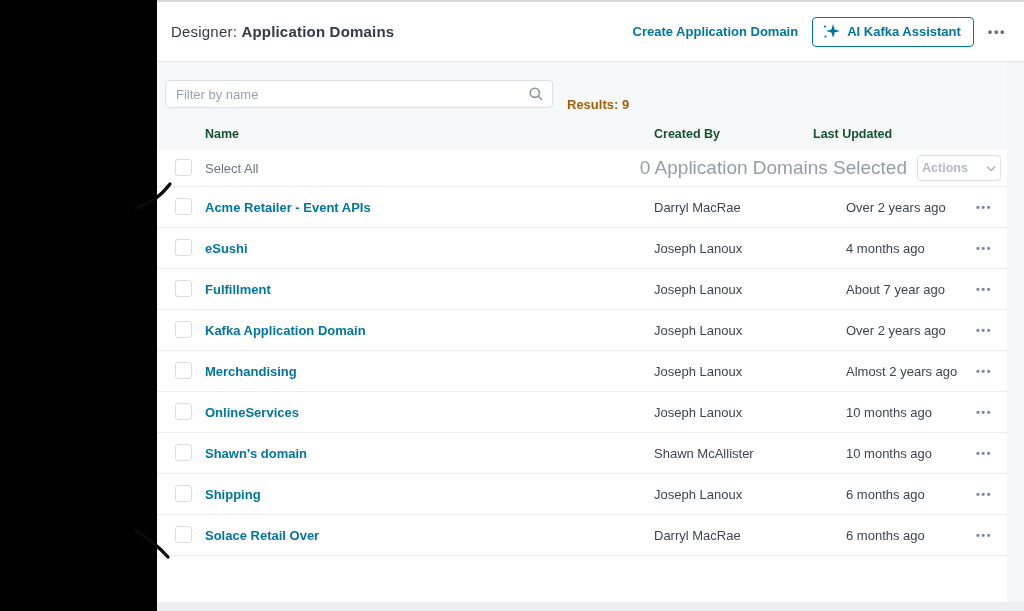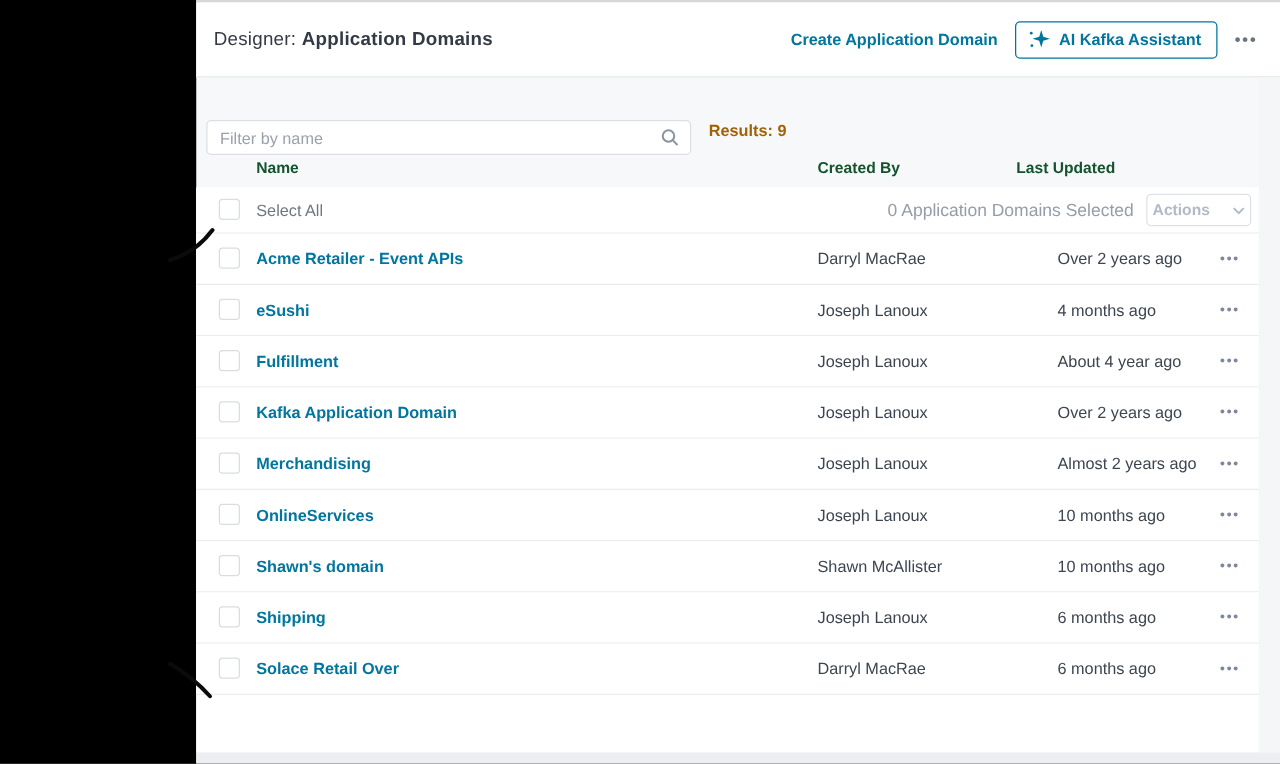--- a/index.html
+++ b/index.html
@@ -15,21 +15,21 @@
   .title { font-size:15px; color:#333a45; letter-spacing:.2px; }
   .title b { font-weight:bold; }
   .hdr-right { margin-left:auto; display:flex; align-items:center; gap:14px; }
   .link-btn { color:#00759E; font-weight:bold; font-size:13px; cursor:pointer; white-space:nowrap;margin-left:28px; }
   .ai-btn { display:flex; align-items:center; gap:7px; border:1px solid #00759E; color:#00759E;
             font-weight:bold; font-size:13px; border-radius:4px; padding:5px 12px 5px 9px;
             background:#fff; cursor:pointer; white-space:nowrap; }
   .hdr-more { color:#6b7280; font-size:13px; letter-spacing:1.5px; font-weight:bold; cursor:pointer; }
 
   
-  .filter-box { position:absolute; left:8px; top:96px; width:388px; height:28px; background:#fff;
+  .filter-box { position:absolute; left:8px; top:80px; width:388px; height:28px; background:#fff;
                 border:1px solid #dcdfe3; border-radius:4px; display:flex; align-items:center; padding:0 8px 0 10px; }
   .filter-input { flex:1; border:none; outline:none; font-size:13px; color:#3d4550; background:transparent;
                   font-family:"Liberation Sans", sans-serif; }
   .filter-input::placeholder { color:#9aa1ab; }
   .results { position:absolute; left:410px; top:80px; height:28px; display:flex; align-items:center;
              font-size:13px; font-weight:bold; color:#a16207;margin-top:10px; }
 
   
   .cols { position:absolute; left:0; top:119px; width:850px; height:31px; font-size:12.5px;
           font-weight:bold; color:#14532d; }
@@ -42,21 +42,21 @@
   .selrow { height:37px; }
   .cbox { position:absolute; left:18px; top:50%; margin-top:-9px; width:17px; height:17px;
           border:1.5px solid #d9dde2; border-radius:3px; background:#fff; cursor:pointer; }
   .cell-name { position:absolute; left:48px; top:50%; transform:translateY(-50%); font-size:13px;
                font-weight:bold; color:#00759E; cursor:pointer; white-space:nowrap; }
   .cell-created { position:absolute; left:497px; top:50%; transform:translateY(-50%); font-size:13px; color:#3d4550; }
   .cell-updated { position:absolute; left:656px; top:50%; transform:translateY(-50%); font-size:13px; color:#3d4550;margin-left:33px; }
   .cell-more { position:absolute; right:27px; top:50%; transform:translateY(-50%); width:26px; text-align:center;
                color:#7e869b; font-size:11px; font-weight:bold; letter-spacing:1.5px; cursor:pointer; }
   .sel-label { position:absolute; left:48px; top:50%; transform:translateY(-50%); font-size:13px; color:#6f7682; }
-  .sel-summary { position:absolute; right:117px; top:50%; transform:translateY(-50%); font-size:14px; color:#959da9; }
+  .sel-summary { position:absolute; right:117px; top:50%; transform:translateY(-50%); font-size:19px; color:#959da9; }
   .actions-btn { position:absolute; right:23px; top:50%; transform:translateY(-50%); width:84px; height:26px;
                  border:1px solid #dde1e6; border-radius:4px; background:#fff; color:#b3bac6;
                  font-size:12.5px; font-weight:bold; display:flex; align-items:center; justify-content:center;
                  gap:18px; cursor:default; }
 
   .gutter { position:absolute; right:0; top:62px; width:17px; height:540px; background:#f4f6f8; }
   .bottom-strip { position:absolute; left:0; top:602px; width:100%; height:9px; background:#eceef1; }
 
   .brace-overlay { position:absolute; left:0; top:0; width:1024px; height:611px; pointer-events:none; }
   svg { display:block; }
@@ -132,21 +132,21 @@
             <span class="cbox"></span>
             <span class="cell-name">eSushi</span>
             <span class="cell-created">Joseph Lanoux</span>
             <span class="cell-updated">4 months ago</span>
             <span class="cell-more">•••</span>
           </div>
           <div class="row">
             <span class="cbox"></span>
             <span class="cell-name">Fulfillment</span>
             <span class="cell-created">Joseph Lanoux</span>
-            <span class="cell-updated">About 4 year ago</span>
+            <span class="cell-updated">About 7 year ago</span>
             <span class="cell-more">•••</span>
           </div>
           <div class="row">
             <span class="cbox"></span>
             <span class="cell-name">Kafka Application Domain</span>
             <span class="cell-created">Joseph Lanoux</span>
             <span class="cell-updated">Over 2 years ago</span>
             <span class="cell-more">•••</span>
           </div>
           <div class="row">

